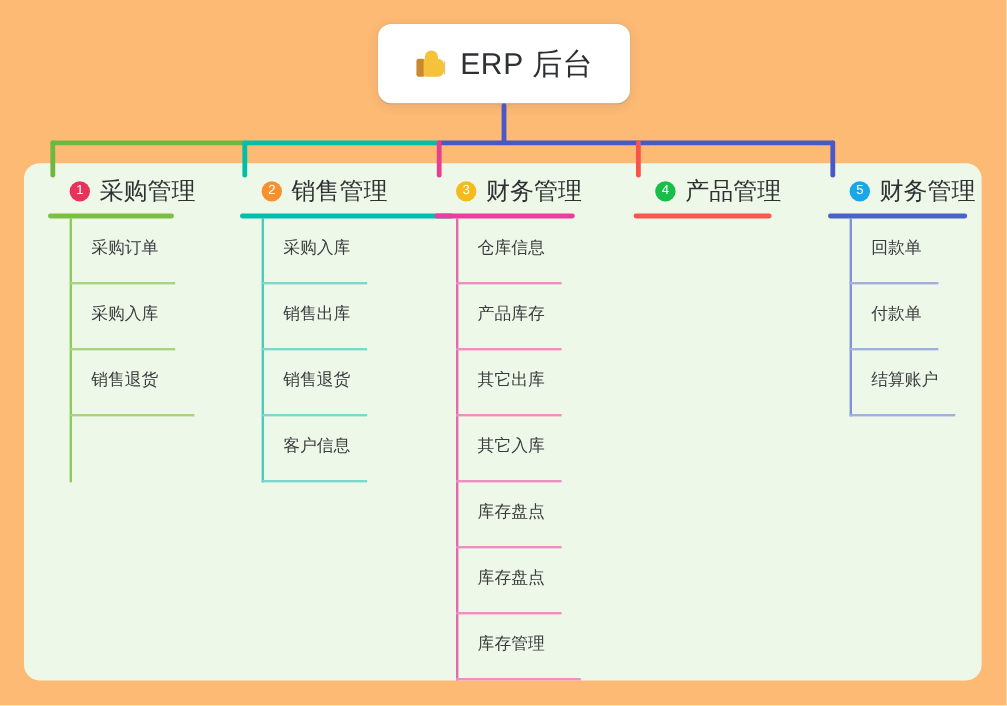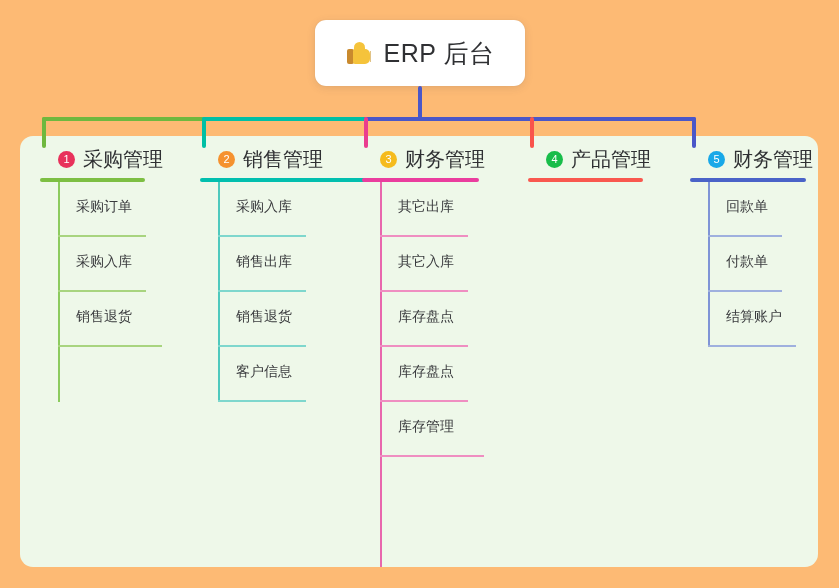--- a/index.html
+++ b/index.html
@@ -250,20 +250,28 @@
       </div>
       <div class="column" style="left: 362px;">
         <div class="col-head">
           <span class="badge" style="background: rgb(245, 187, 29);">3</span>
           <span class="col-title">财务管理</span>
         </div>
         <div class="head-rule" style="background: rgb(234, 61, 158); width: 117px;"></div>
         <div class="leaf-wrap">
           <div class="spine" style="background: rgb(232, 103, 173); height: 385px;"></div>
           <div class="leaf">
+            <span class="leaf-label">仓库信息</span>
+            <div class="leaf-rule" style="background: rgb(239, 142, 193); width: 88px;"></div>
+          </div>
+          <div class="leaf">
+            <span class="leaf-label">产品库存</span>
+            <div class="leaf-rule" style="background: rgb(239, 142, 193); width: 88px;"></div>
+          </div>
+          <div class="leaf">
             <span class="leaf-label">其它出库</span>
             <div class="leaf-rule" style="background: rgb(239, 142, 193); width: 88px;"></div>
           </div>
           <div class="leaf">
             <span class="leaf-label">其它入库</span>
             <div class="leaf-rule" style="background: rgb(239, 142, 193); width: 88px;"></div>
           </div>
           <div class="leaf">
             <span class="leaf-label">库存盘点</span>
             <div class="leaf-rule" style="background: rgb(239, 142, 193); width: 88px;"></div>

